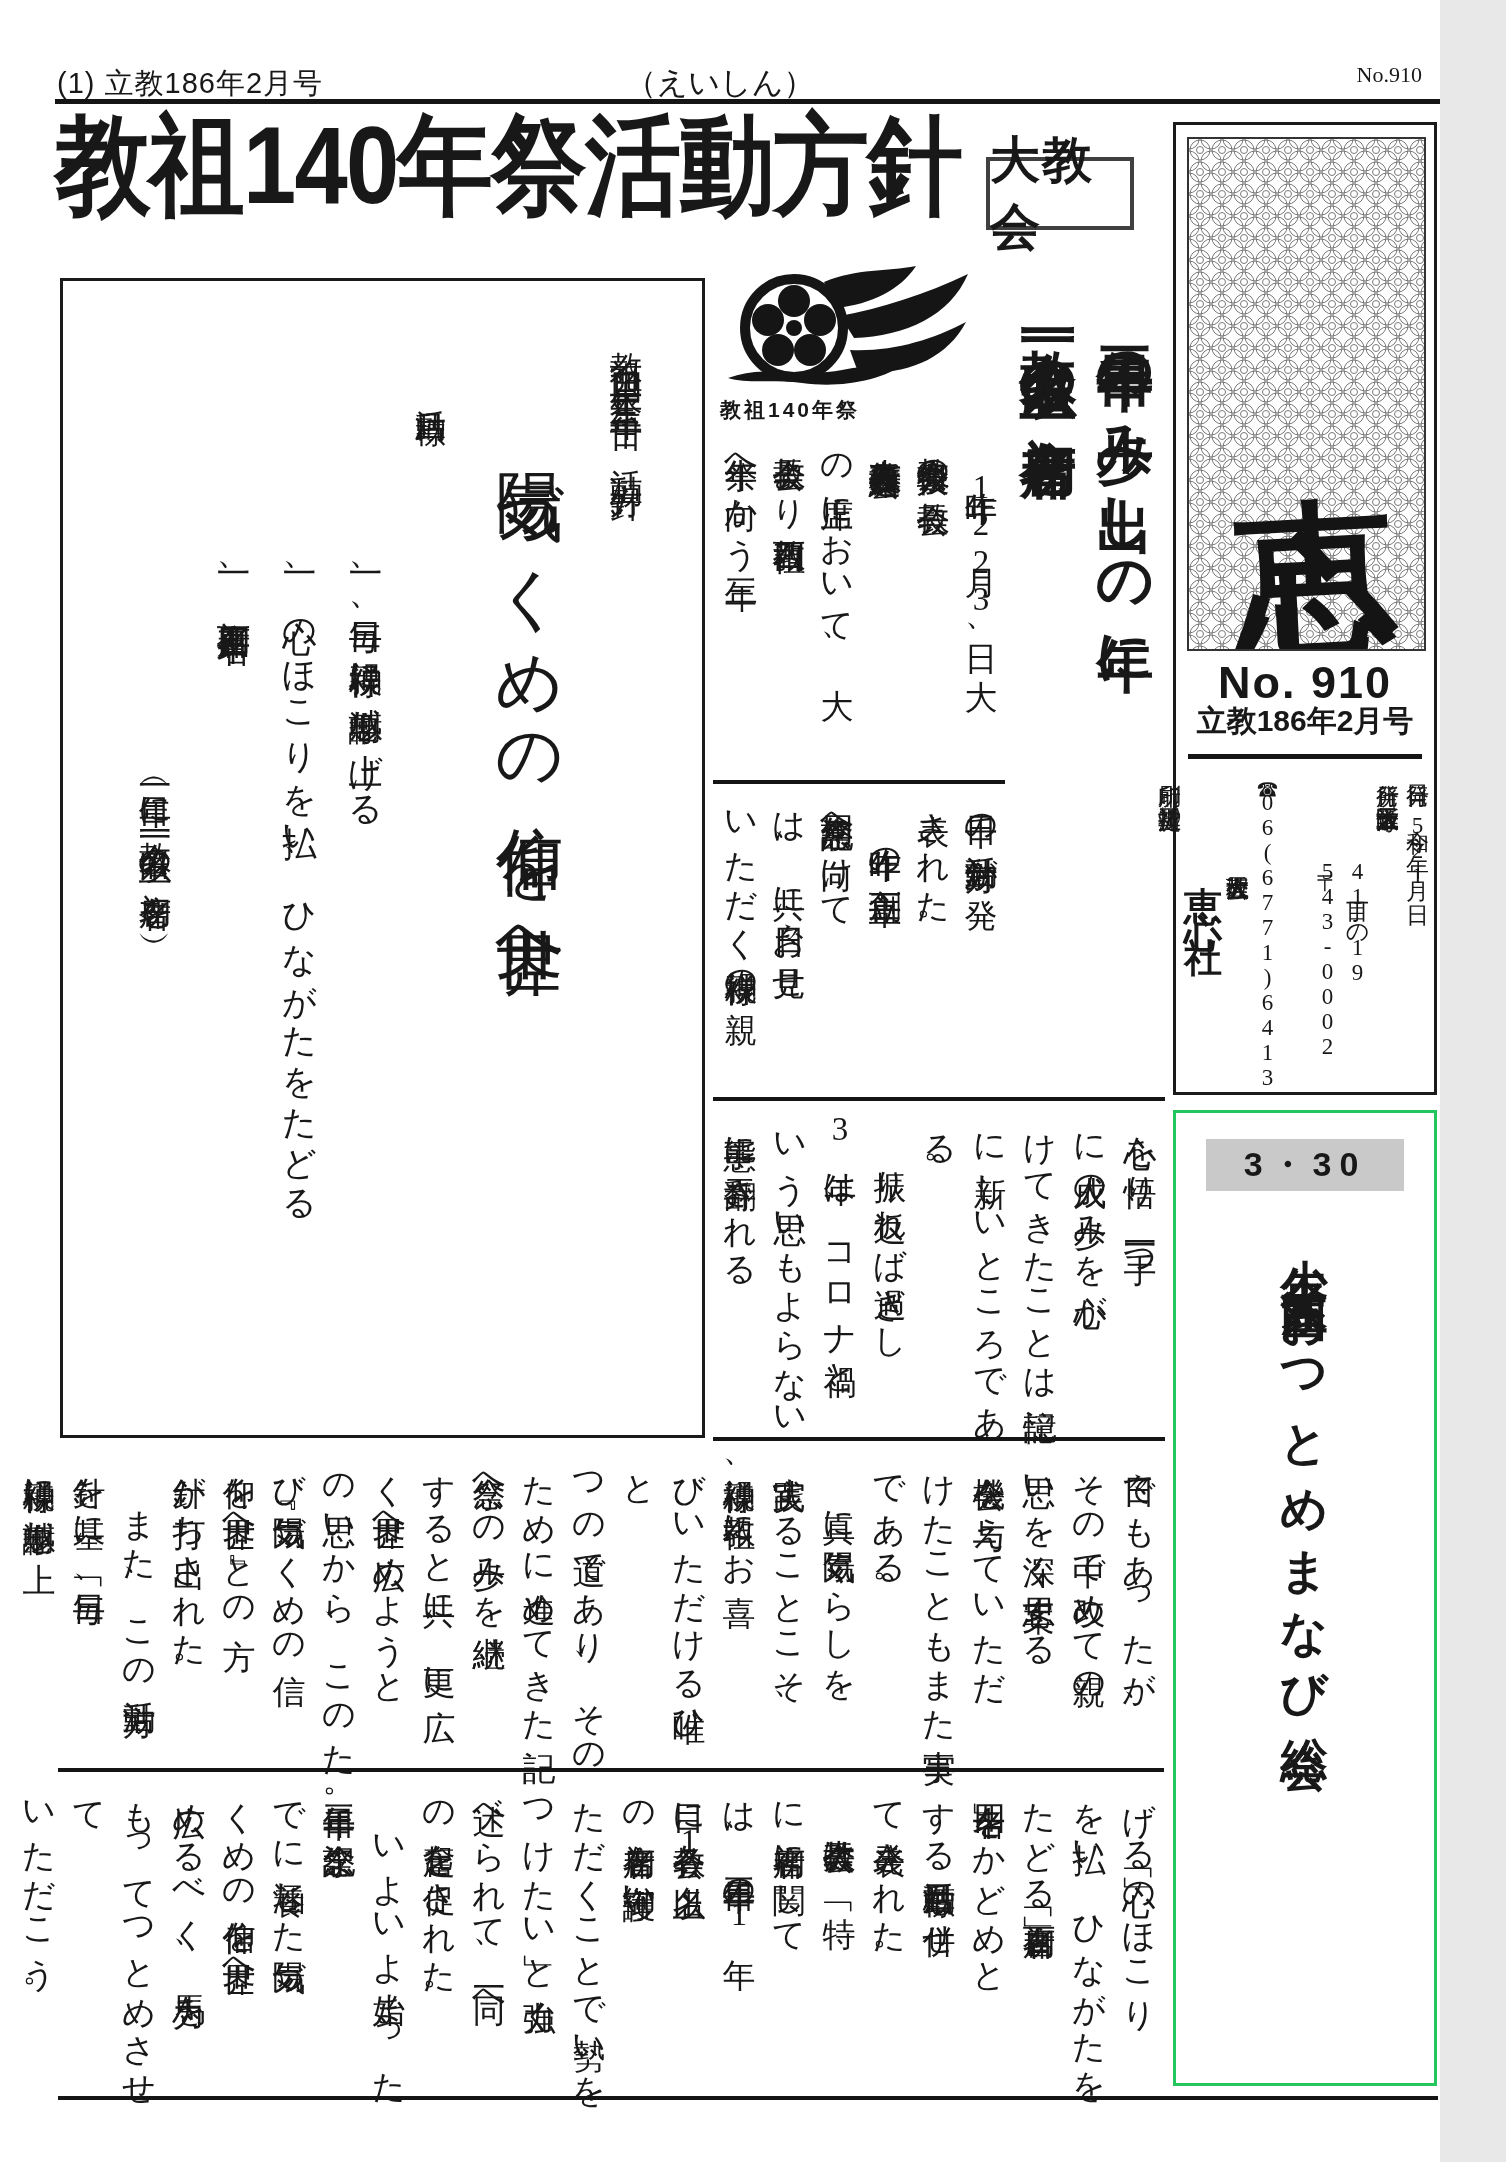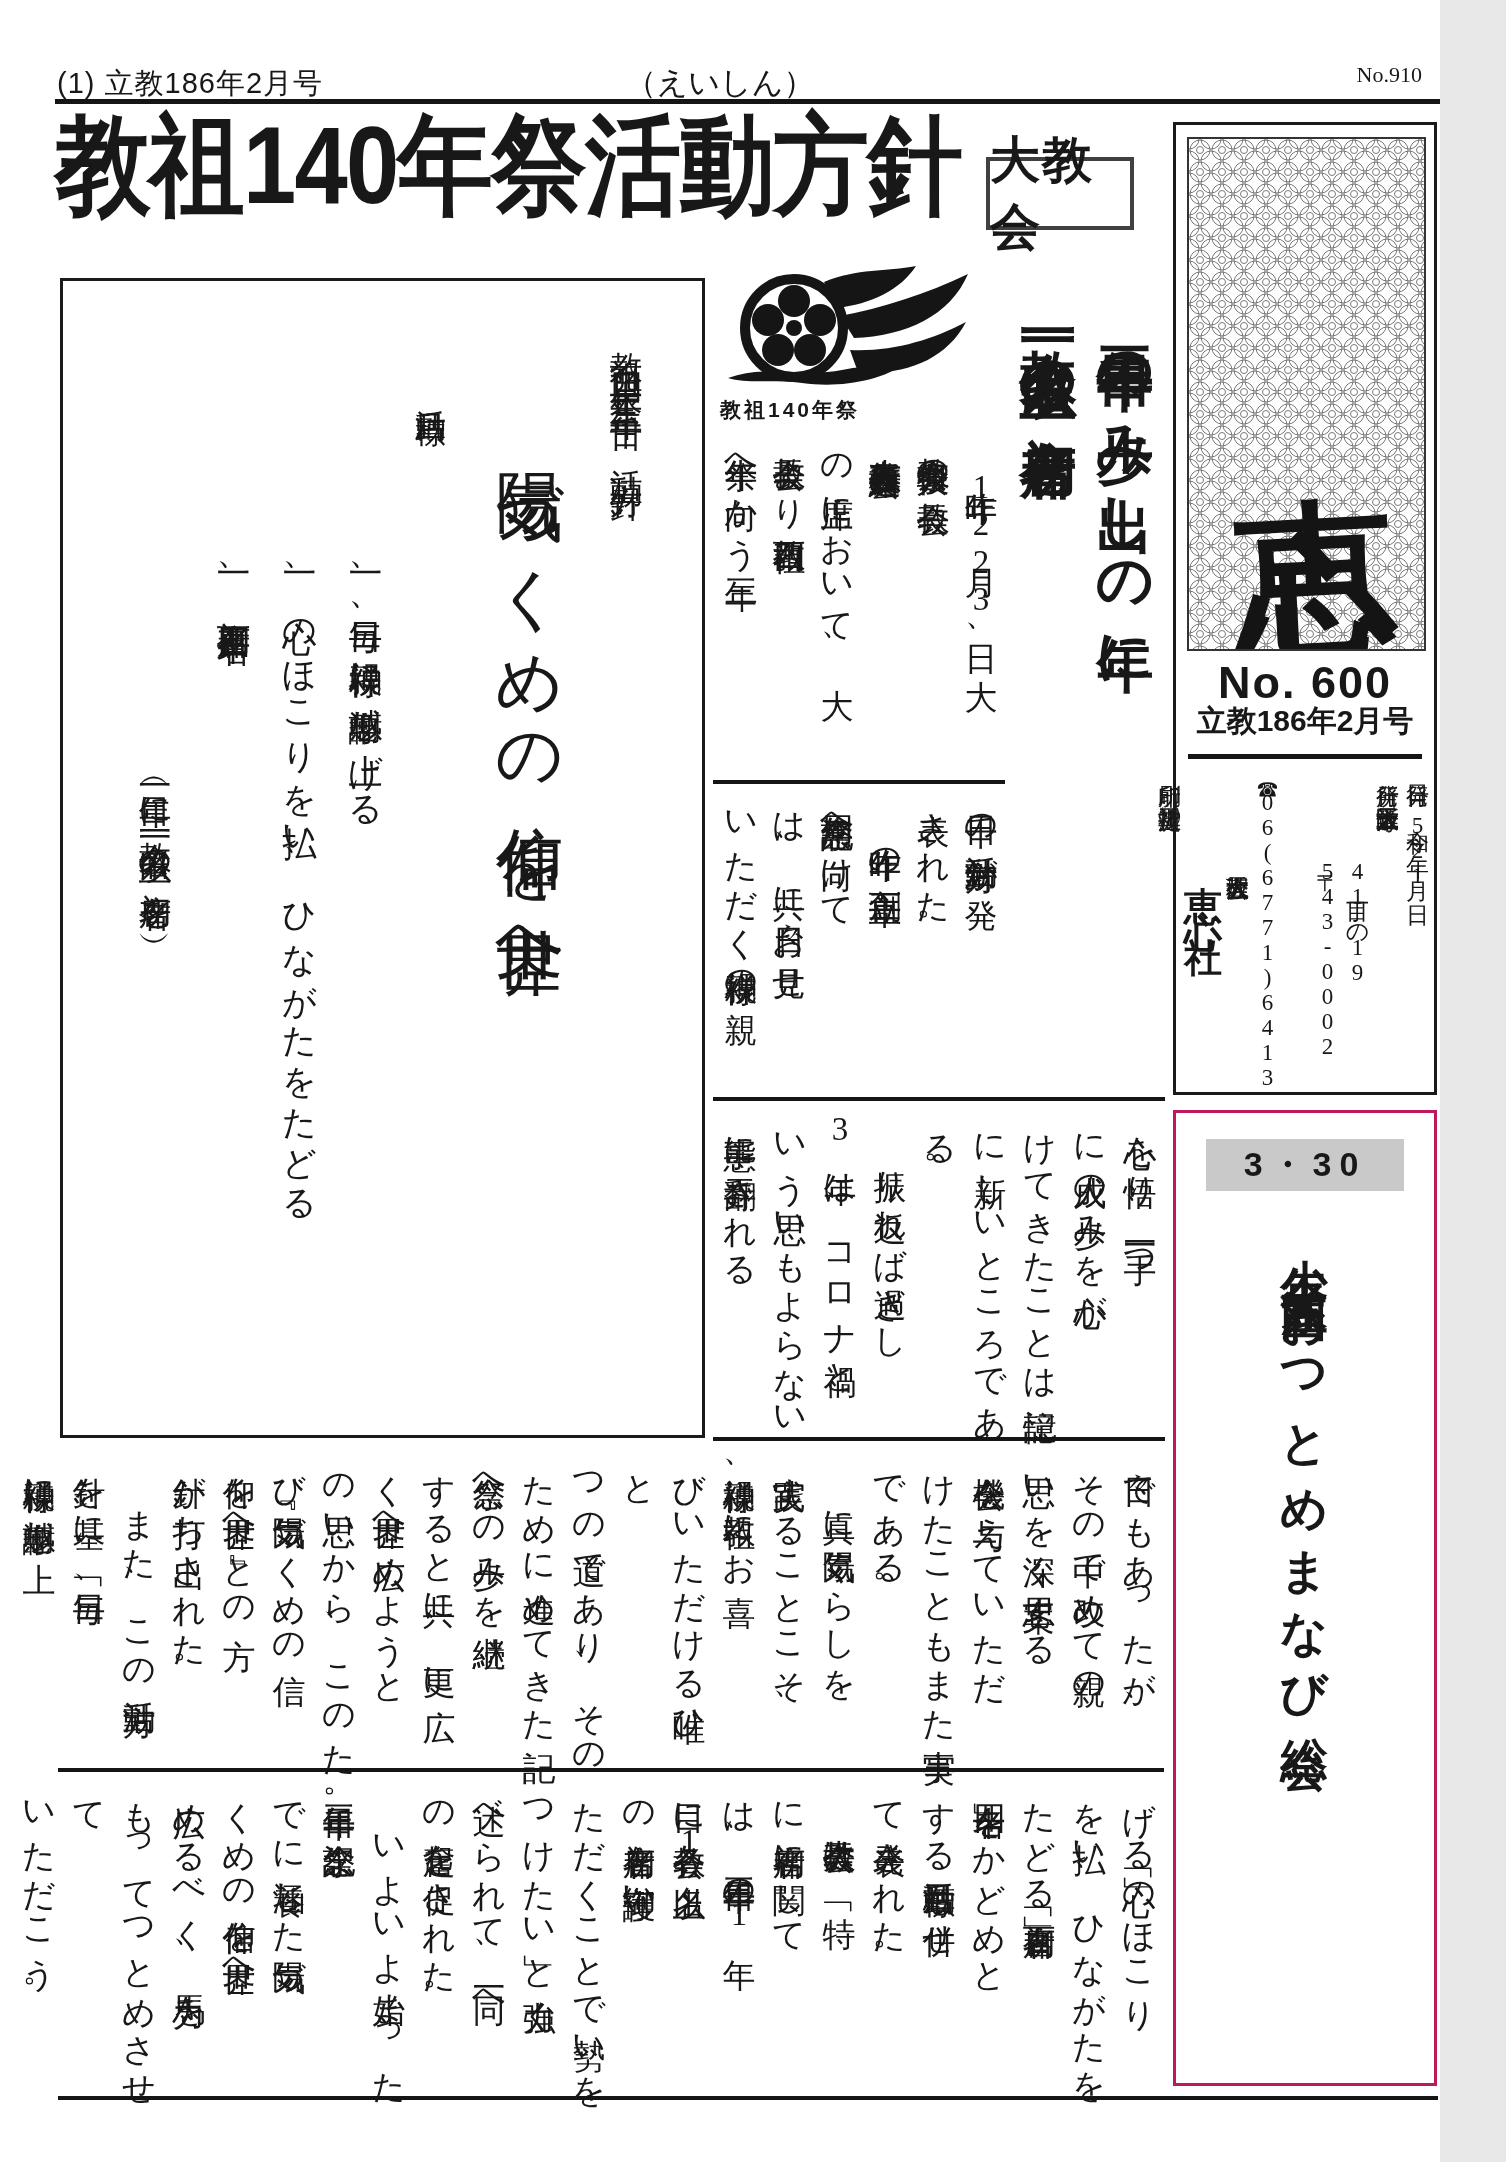--- a/index.html
+++ b/index.html
@@ -84,21 +84,21 @@
   .band-5 { left:58px;  top:1779px; width:1106px; height:314px; }
 
   .divider { background:#151515; height:3.5px; }
   .divider-a { left:713px; top:780px;  width:292px; }
   .divider-b { left:713px; top:1097px; width:452px; }
   .divider-c { left:713px; top:1437px; width:452px; }
   .divider-d { left:58px;  top:1768px; width:1106px; }
   .bottom-rule { left:58px; top:2096px; width:1380px; height:4px; background:#151515; }
 
   
-  .event-box { left:1173px; top:1110px; width:264px; height:976px; border:3px solid #be185d; }
+  .event-box { left:1173px; top:1110px; width:264px; height:976px; border:3px solid #22c55e; }
   .event-badge {
     left:50%; transform:translateX(-50%); top:26px; width:198px; height:52px;
     display:flex; align-items:center; justify-content:center;
     font-size:34px; font-weight:700; letter-spacing:8px;
   }
   .event-title {
     left:50%; transform:translateX(-50%); top:108px;
     writing-mode:vertical-rl; text-orientation:upright;
     font-size:47px; font-weight:700; letter-spacing:8px; white-space:nowrap;
   }
@@ -128,21 +128,21 @@
               <circle cx="0" cy="22" r="10"></circle>
               <circle cx="22" cy="22" r="10"></circle>
               <circle cx="11" cy="11" r="3.5"></circle>
             </g>
           </pattern>
         </defs>
         <rect width="100%" height="100%" fill="url(#shippo)"></rect>
       </svg>
       <div class="abs masthead-calligraphy serif">恵心</div>
     </div>
-    <div class="abs sans masthead-no">No. 600</div>
+    <div class="abs sans masthead-no">No. 910</div>
     <div class="abs sans masthead-date">立教186年2月号</div>
     <div class="abs masthead-rule"></div>
     <div class="abs publisher serif">
       <div class="pub-col">発行日　　令和5年2月1日</div>
       <div class="pub-col">発行所　大阪市天王寺区上汐</div>
       <div class="pub-col">　　　　4丁目1の19</div>
       <div class="pub-col">　　　　〒543-0002</div>
       <div class="pub-col">　　　　☎06(6771)6413</div>
       <div class="pub-col">　　　　天理教大江大教会</div>
       <div class="pub-col-brand">恵心社</div>

